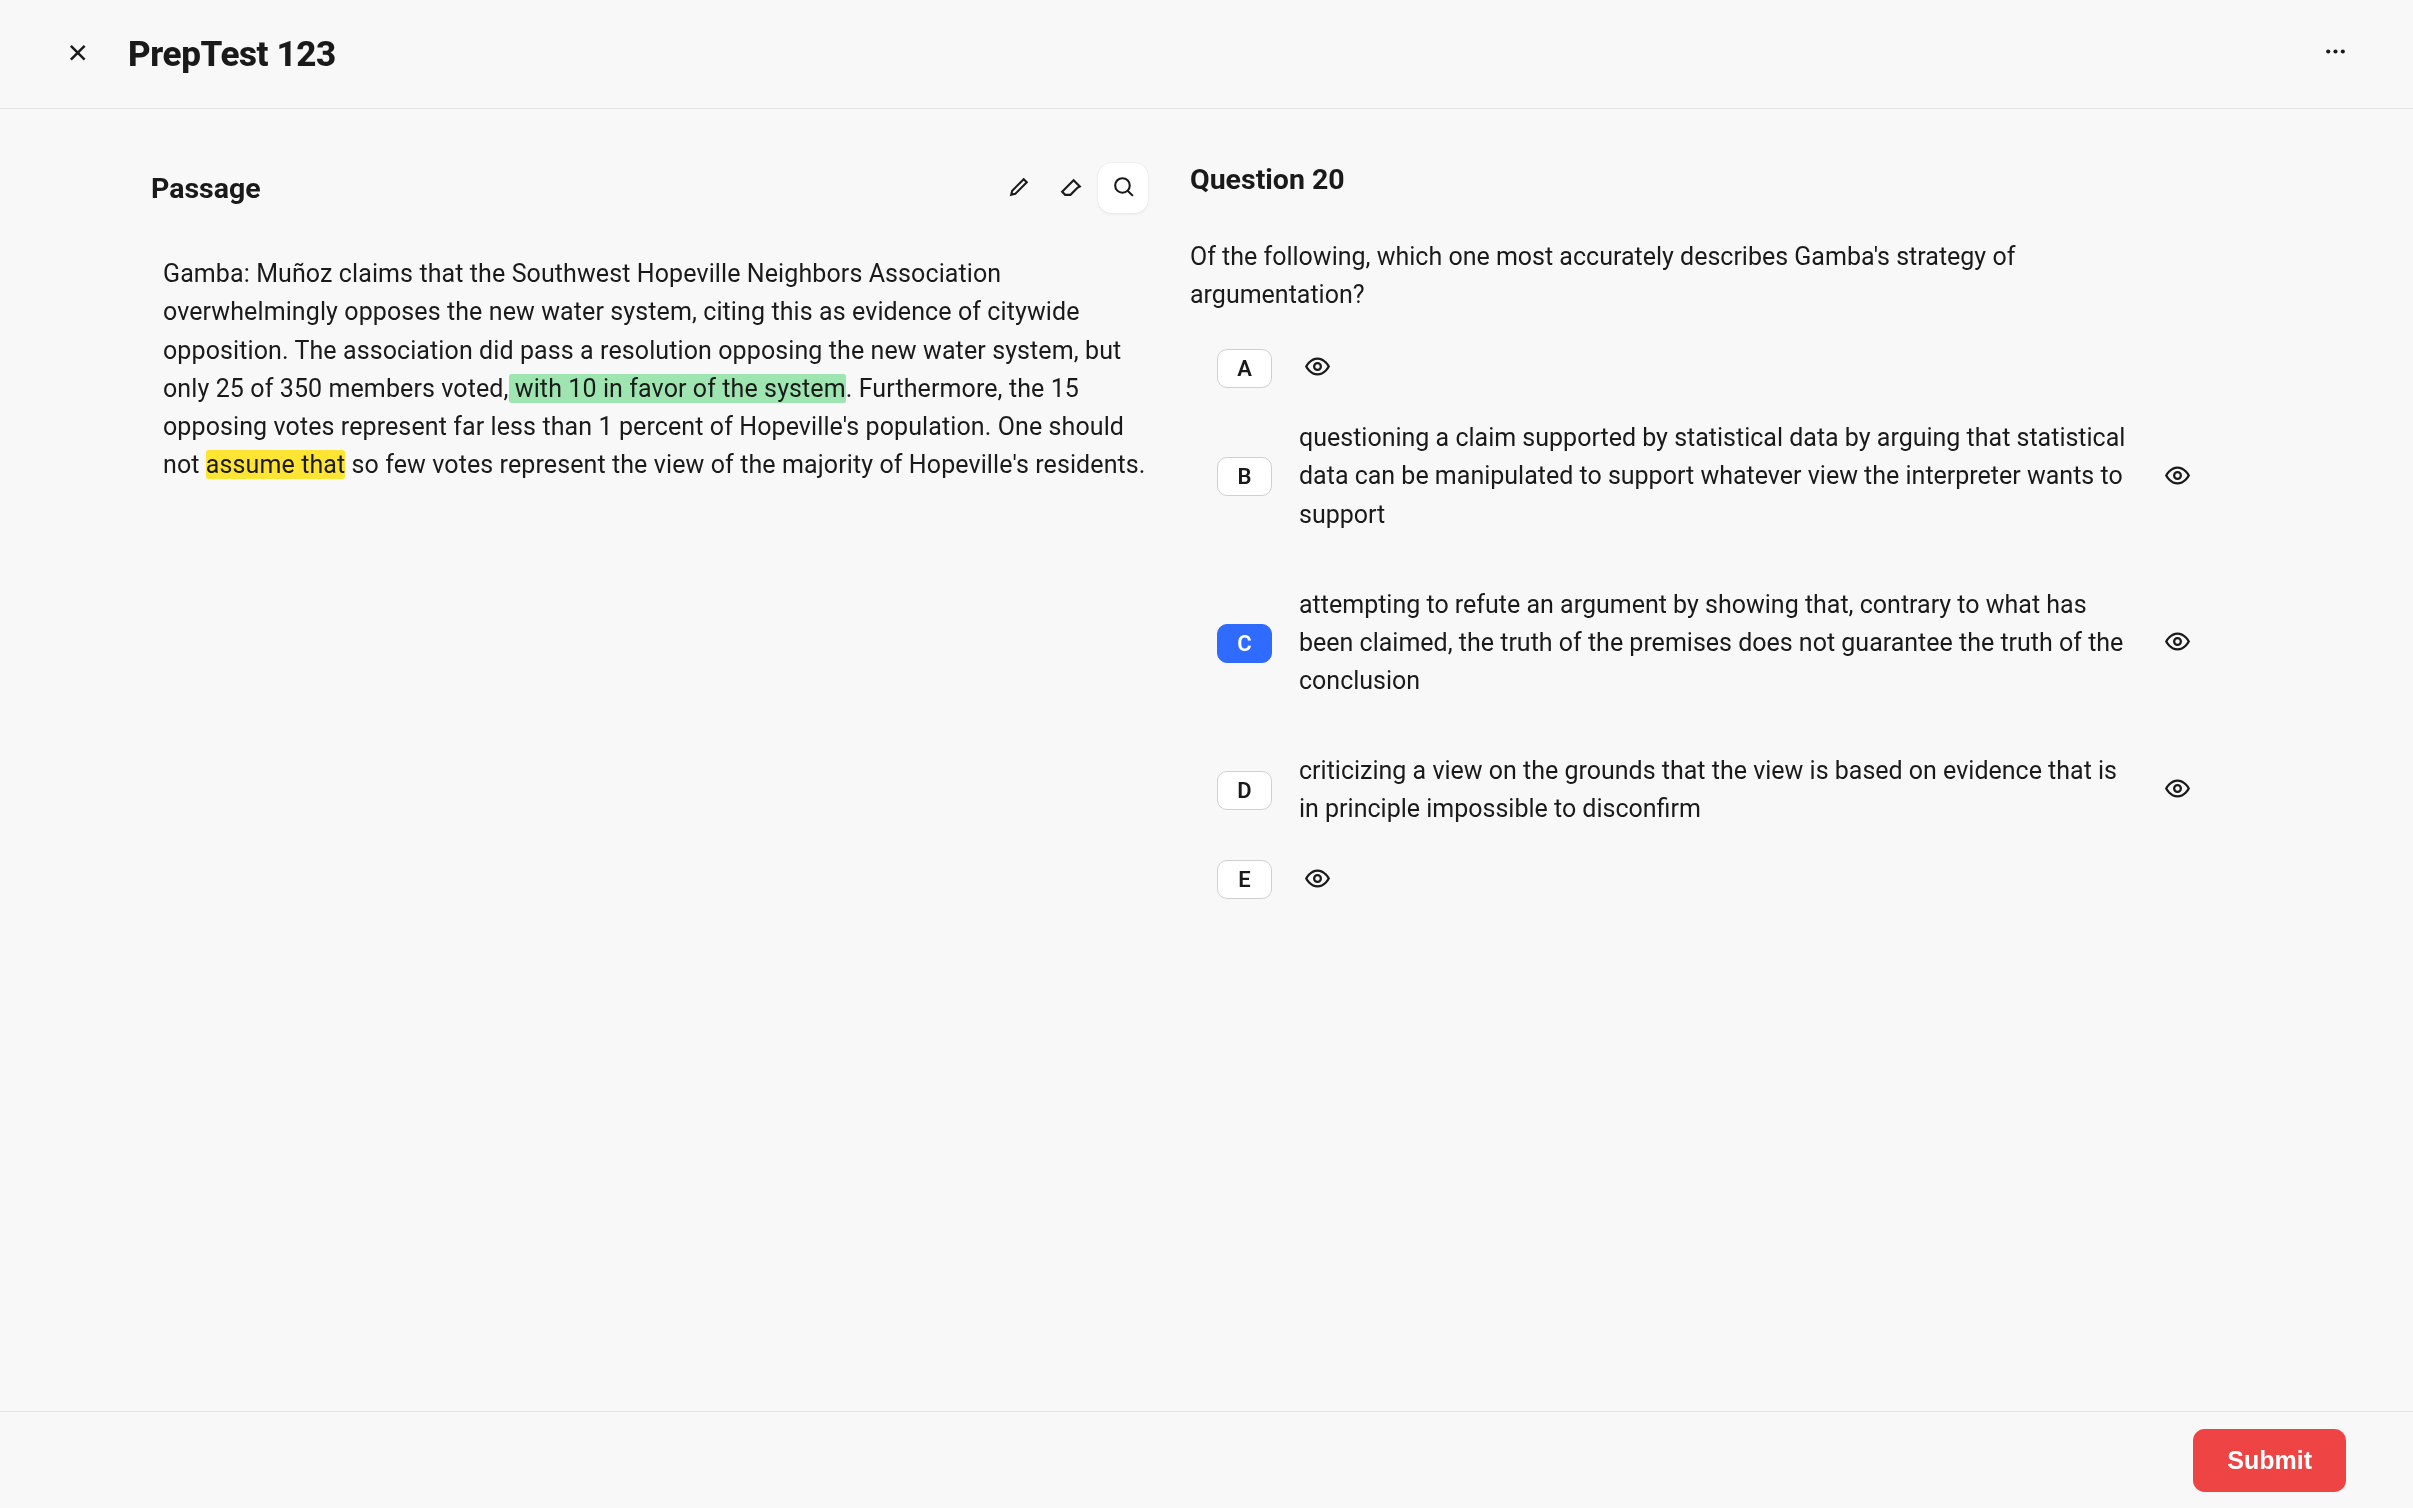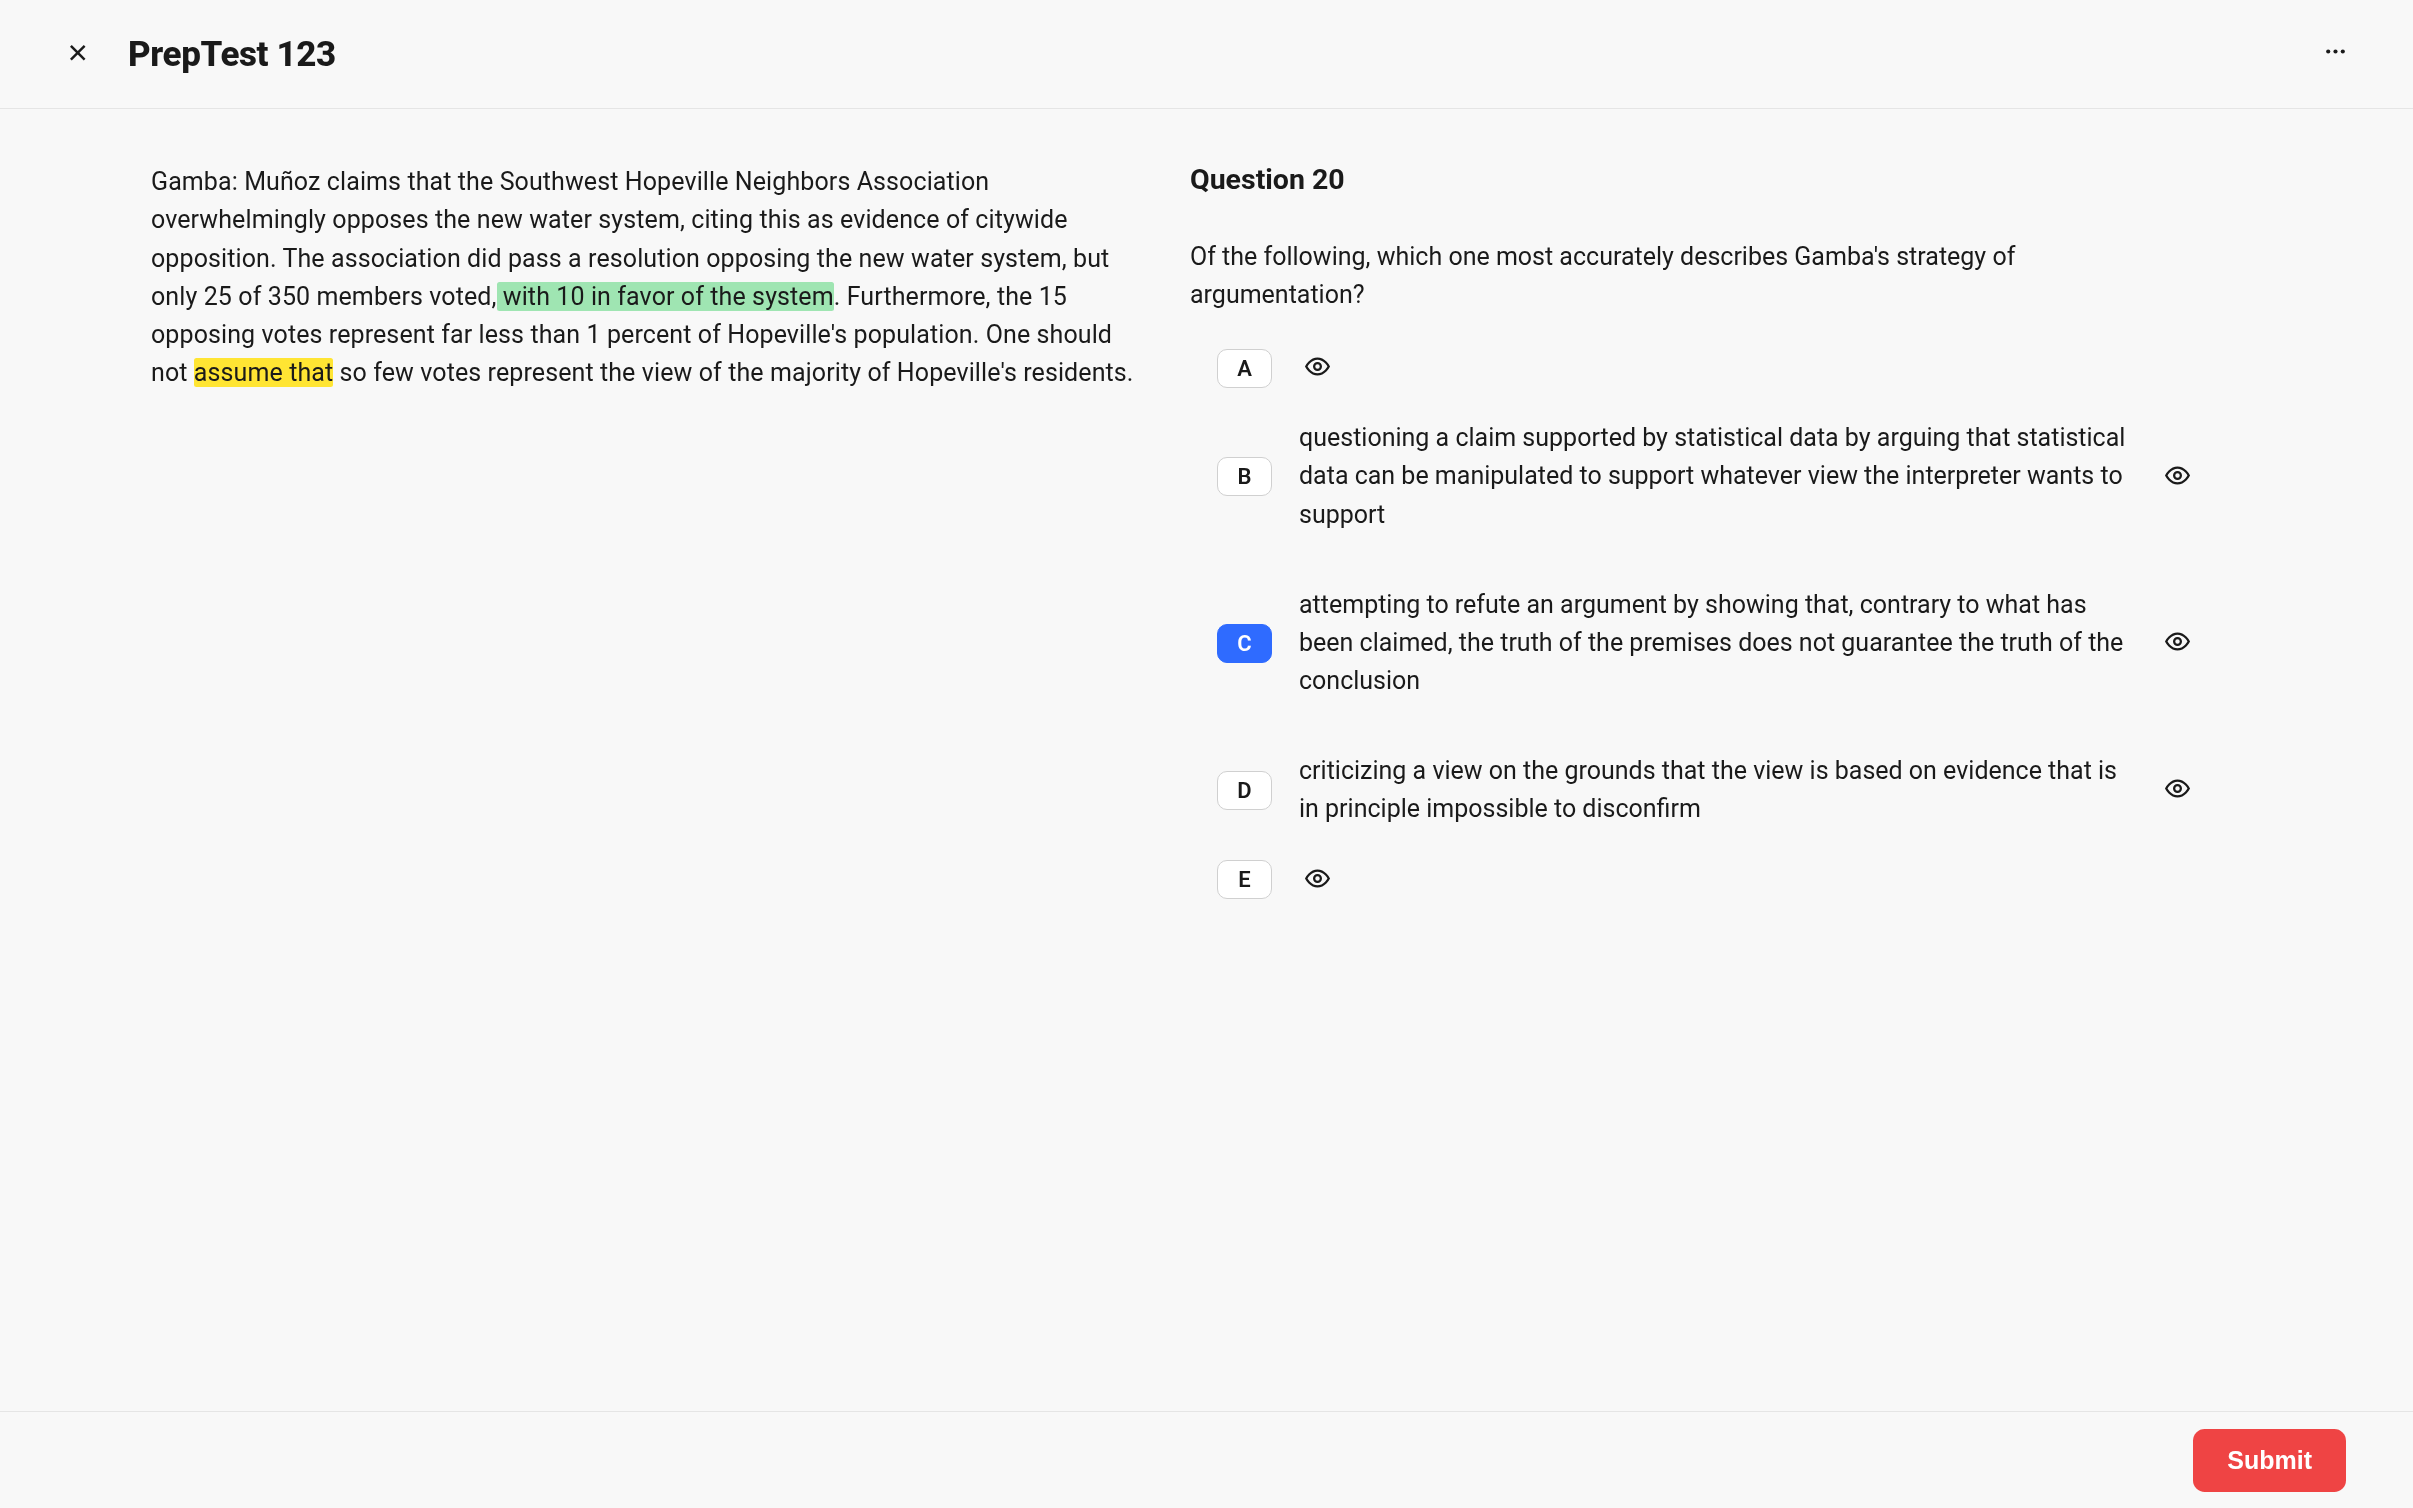--- a/index.html
+++ b/index.html
@@ -60,20 +60,21 @@
       border: none; background: transparent; cursor: pointer;
       display: flex; align-items: center; justify-content: center;
     }
     .tool-btn.active { background: #ffffff; box-shadow: 0 0 0 0.8px rgba(0,0,0,0.04), 0 1.7px 3.4px rgba(0,0,0,0.04); }
     .tool-btn svg { width: 25px; height: 25px; stroke: #1a1a1a; stroke-width: 2; fill: none; }
 
     .passage-body {
       font-size: 25px;
       line-height: 1.53;
       letter-spacing: 0.1px;
+      margin-left: 12px;
     }
     .passage-body .para { text-indent: 47px; }
     .hl-green { background: #9fe5b2; border-radius: 2.5px; }
     .hl-yellow { background: #ffe533; border-radius: 2.5px; }
 
     .question-prompt {
       font-size: 25px; line-height: 1.53; margin-bottom: 34px;
     }
     .choices { display: flex; flex-direction: column; gap: 11.7px; margin-left: 27px; }
     .choice {
@@ -133,20 +134,47 @@
           <circle cx="5" cy="12" r="2"></circle>
           <circle cx="12" cy="12" r="2"></circle>
           <circle cx="19" cy="12" r="2"></circle>
         </svg>
     </span>
   </button>
 </div>
 
 <div class="content">
   <div class="left-col">
+    <div class="panel-header">
+      <div class="panel-title">Passage</div>
+      <div class="tool-group">
+        <button class="tool-btn">
+          <span>
+            <svg viewBox="0 0 24 24">
+                <path d="M4 20l4-1 11-11-3-3L5 16l-1 4z"></path>
+              </svg>
+          </span>
+        </button>
+        <button class="tool-btn">
+          <span>
+            <svg viewBox="0 0 24 24">
+                <path d="M18 13l-7 7H6l-3-3 11-11 6 6-2 1z"></path>
+              </svg>
+          </span>
+        </button>
+        <button class="tool-btn active">
+          <span>
+            <svg viewBox="0 0 24 24">
+                <circle cx="11" cy="11" r="7"></circle>
+                <line x1="21" y1="21" x2="16" y2="16"></line>
+              </svg>
+          </span>
+        </button>
+      </div>
+    </div>
     <div class="passage-body">
       <p><span>Gamba: </span><span class="para"></span><span>Muñoz claims that the Southwest Hopeville Neighbors Association overwhelmingly opposes the new water system, citing this as evidence of citywide opposition. The association did pass a resolution opposing the new water system, but only 25 of 350 members voted,</span><span class="hl-green"> with 10 in favor of the system</span><span>. Furthermore, the 15 opposing votes represent far less than 1 percent of Hopeville's population. One should not </span><span class="hl-yellow">assume that</span><span> so few votes represent the view of the majority of Hopeville's residents.</span></p>
     </div>
   </div>
 
   <div class="right-col">
     <div class="panel-header">
       <div class="panel-title">Question 20</div>
     </div>
     <div class="question-prompt">Of the following, which one most accurately describes Gamba's strategy of argumentation?</div>

